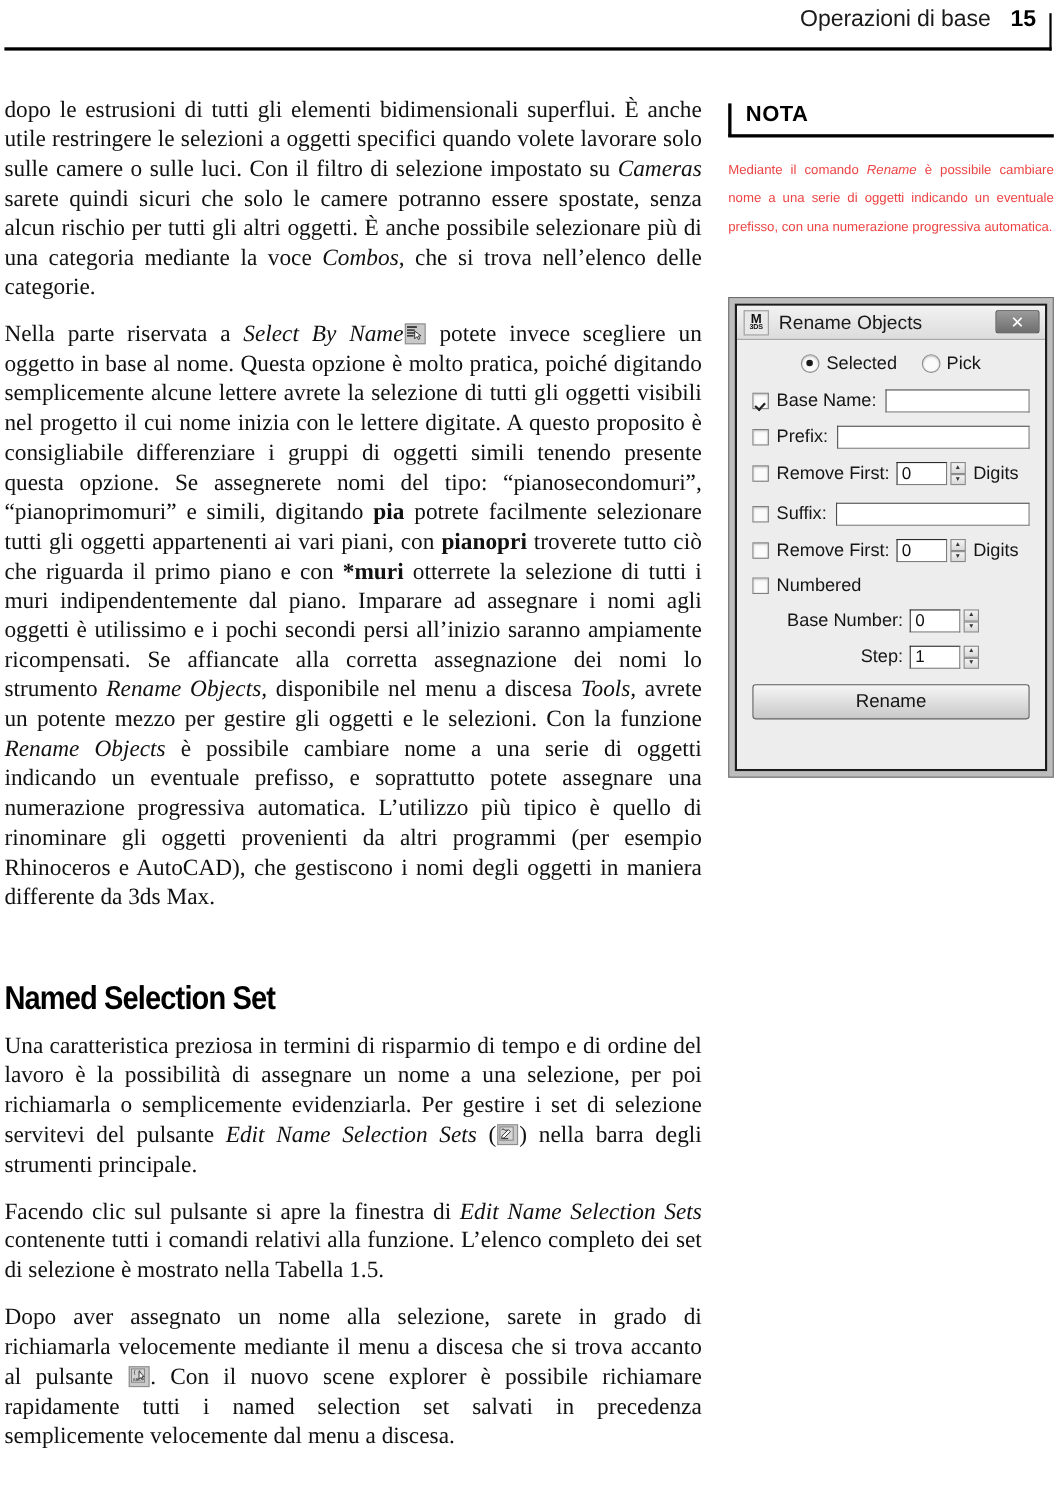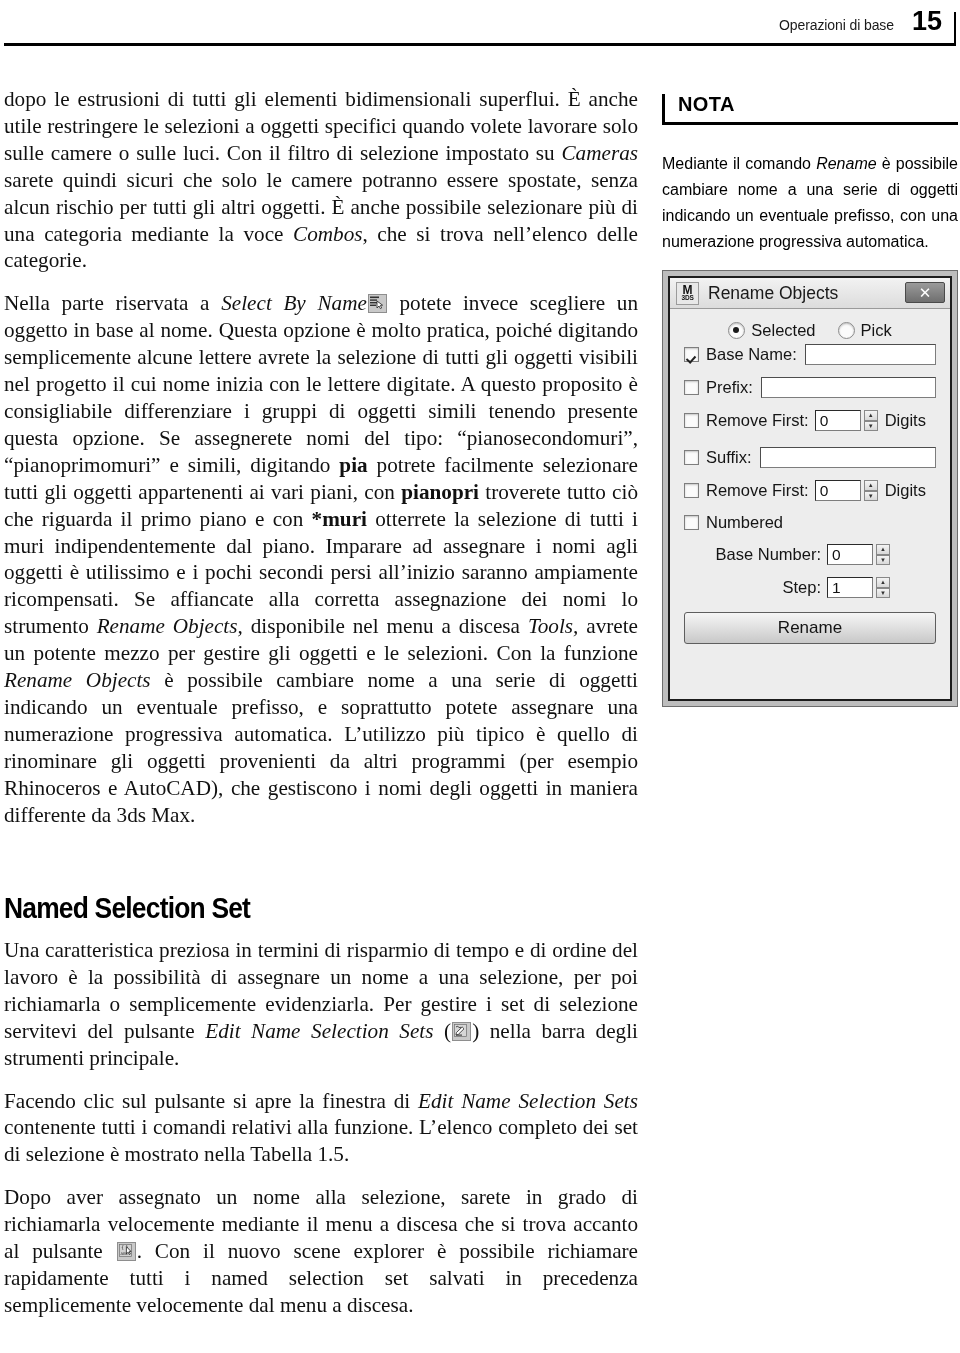--- a/index.html
+++ b/index.html
@@ -26,26 +26,26 @@
   #header-title-wrap {
     position: absolute;
     right: 18px;
     top: 6px;
     display: flex;
     align-items: baseline;
     gap: 18px;
     font-family: "Liberation Sans", "DejaVu Sans", sans-serif;
   }
   #header-running-title {
-    font-size: 14px;
+    font-size: 21px;
     letter-spacing: -0.1px;
     color: #1a1a1a;
   }
   #header-page-number {
-    font-size: 27px;
+    font-size: 21px;
     font-weight: bold;
     color: #000000;
   }
   #header-rule {
     position: absolute;
     left: 4px;
     top: 43px;
     width: 952px;
     height: 3px;
     background: #000000;
@@ -133,26 +133,26 @@
     line-height: 1.2;
   }
   #nota-rule {
     width: 296px;
     height: 2.5px;
     background: #000;
     margin: 6px 0 0 -16px;
   }
   #nota-text {
     font-family: "Liberation Sans", "DejaVu Sans", sans-serif;
-    font-size: 16px;
+    font-size: 12px;
     line-height: 26.2px;
     text-align: justify;
-    margin: 26px 0 0 -16px;
+    margin: 16px 0 0 -16px;
     width: 296px;
-    color: #000000;
+    color: #ef4444;
   }
 
   
   #dialog-figure {
     position: absolute;
     left: 662px;
     top: 270px;
     width: 296px;
     height: 437px;
   }
@@ -231,21 +231,21 @@
     font-size: 16.5px;
     color: #151515;
     position: relative;
   }
 
   .dlg-row {
     display: flex;
     align-items: center;
     margin-bottom: 12px;
   }
-  .radio-row { justify-content: center; gap: 22px; margin-bottom: 4px; align-items: flex-end; }
+  .radio-row { justify-content: center; gap: 22px; margin-bottom: 14px; align-items: flex-end; }
 
   .radio {
     width: 15px; height: 15px;
     border-radius: 50%;
     background: #fbfbfb;
     border: 1px solid #8b8b8b;
     box-shadow: inset 0 1px 2px rgba(0,0,0,.25);
     flex: none;
     position: relative;
     margin-right: 6px;

